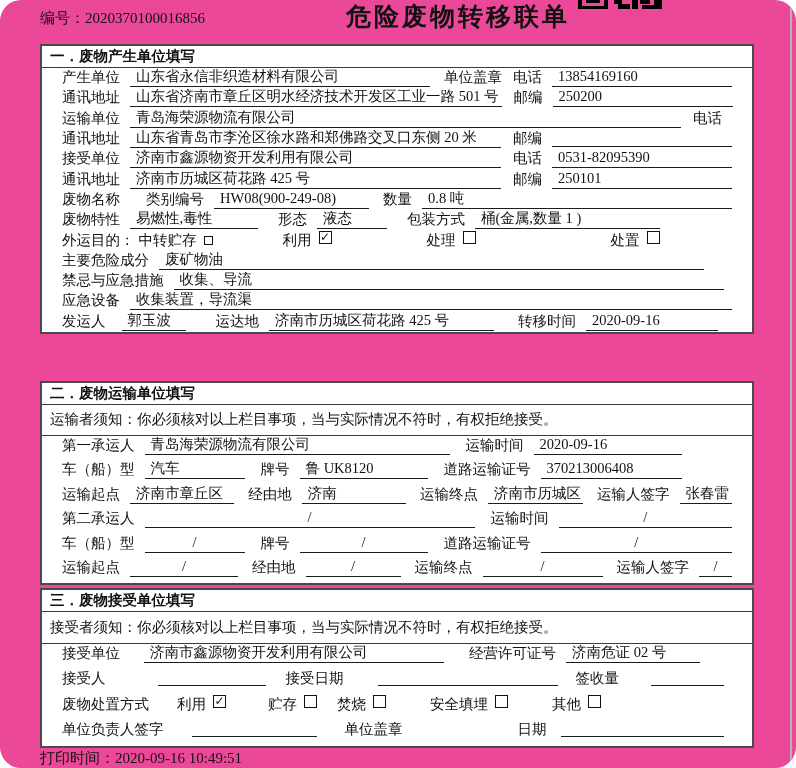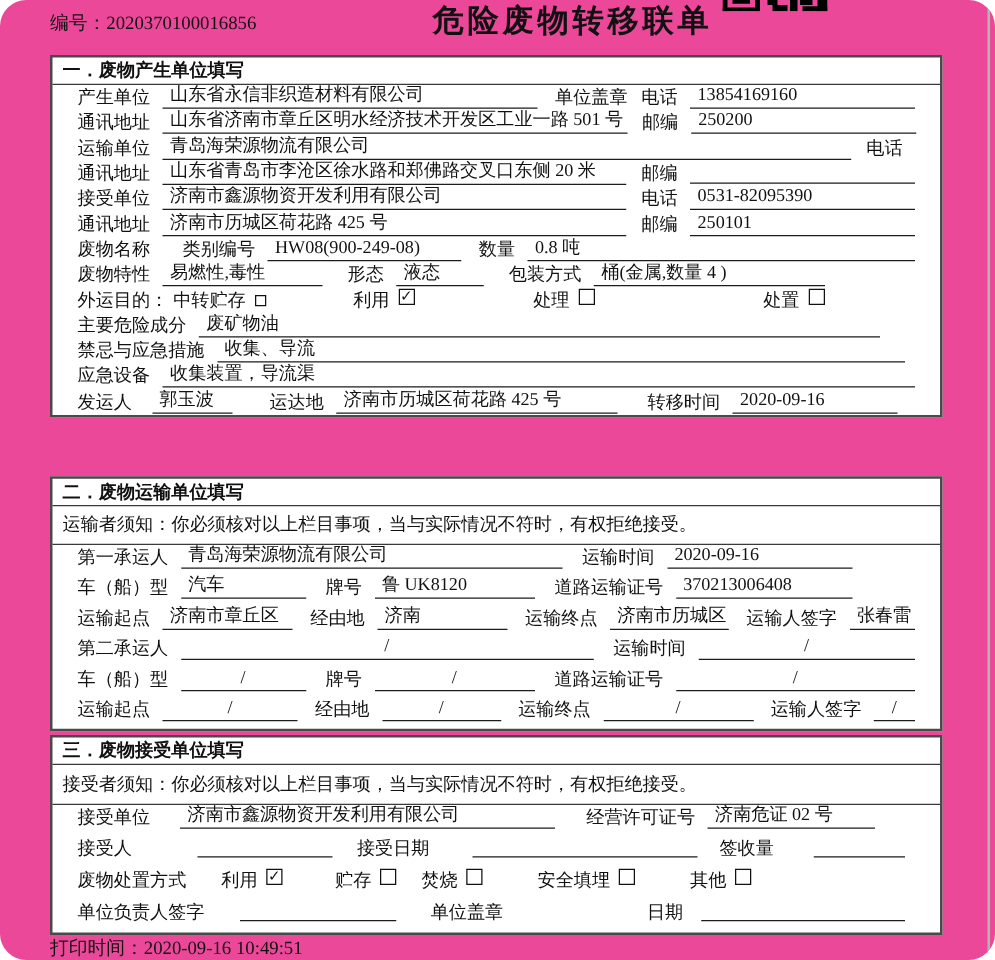--- a/index.html
+++ b/index.html
@@ -117,21 +117,21 @@
       <span class="lbl" style="margin-left:14px">数量</span>
       <span class="u grow">0.8 吨</span>
     </div>
 
     <div class="row">
       <span class="lbl">废物特性</span>
       <span class="u" style="width:128px">易燃性,毒性</span>
       <span class="lbl" style="margin-left:20px">形态</span>
       <span class="u" style="width:70px">液态</span>
       <span class="lbl" style="margin-left:20px">包装方式</span>
-      <span class="u" style="width:185px">桶(金属,数量  4 )</span>
+      <span class="u" style="width:185px">桶(金属,数量  1 )</span>
     </div>
 
     <div class="row">
       <span>外运目的：</span>
       <span style="margin-left:4px">中转贮存</span>
       <span class="cb sm">
           <span></span>
         </span>
       <span style="margin-left:70px">利用</span>
       <span class="cb">

